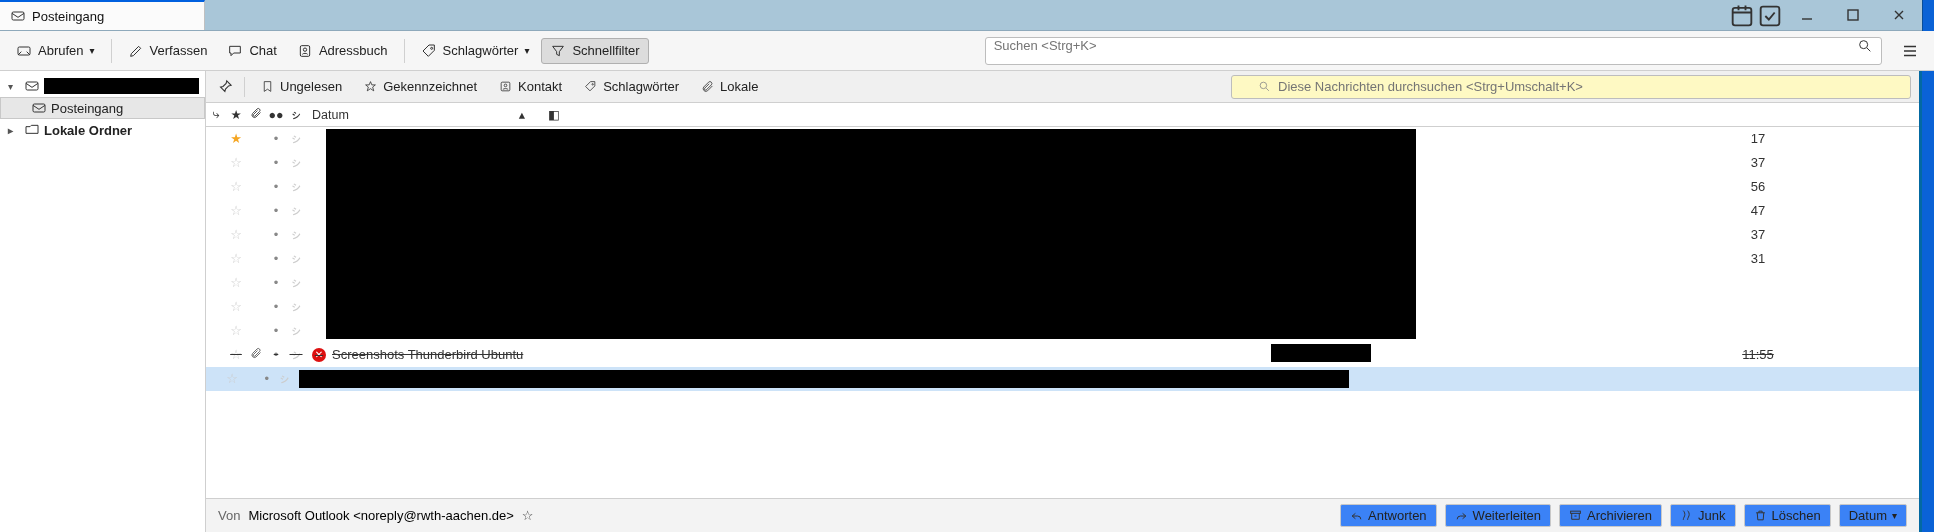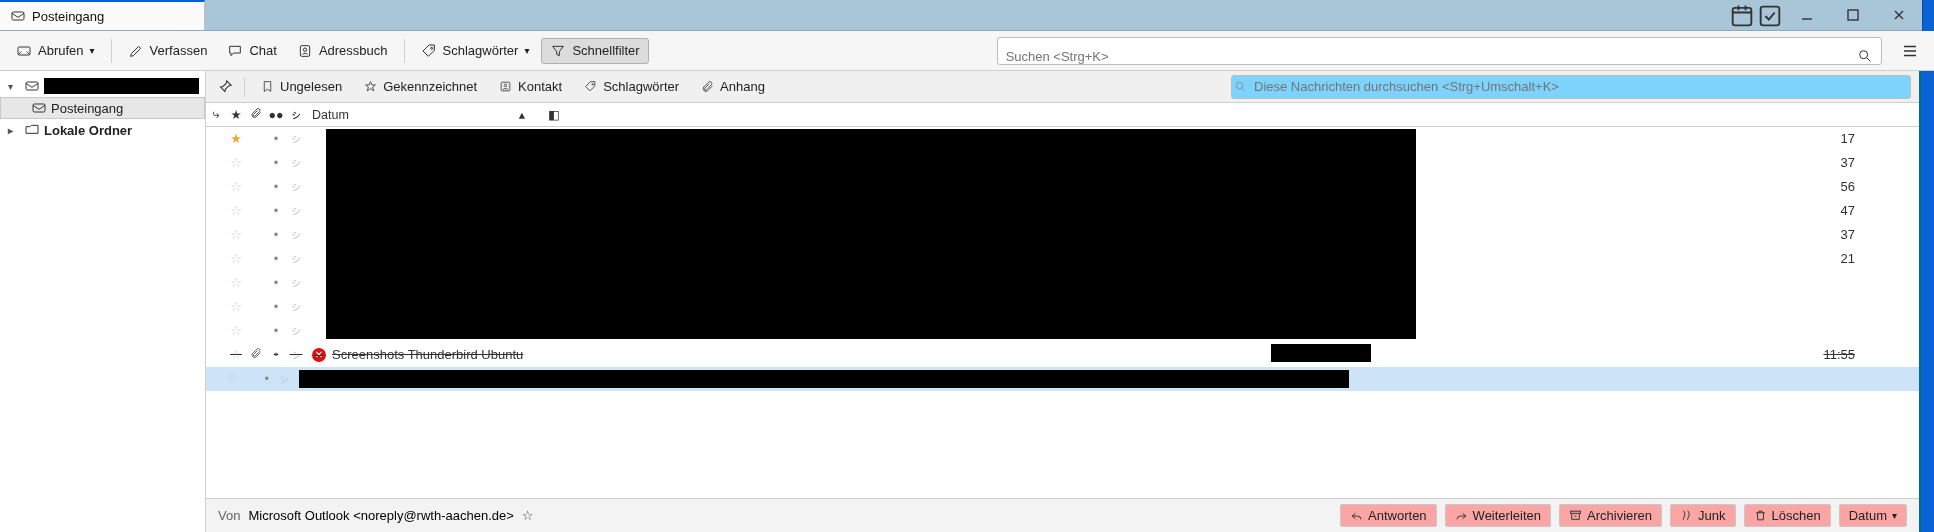--- a/index.html
+++ b/index.html
@@ -26,22 +26,22 @@
   .toolbar {
     height: 40px; background: #f6f6f6; border-bottom: 1px solid #cfcfcf;
     display: flex; align-items: center; gap: 4px; padding: 0 8px; font-size: 13px;
   }
   .tb-btn { display:flex; align-items:center; gap:6px; padding:4px 8px; border-radius:3px; color:#222; }
   .tb-btn.pressed { background:#dcdcdc; border:1px solid #b0b0b0; }
   .tb-sep { width:1px; height:24px; background:#d0d0d0; margin:0 4px; }
   .dropdown-caret { font-size:10px; }
   .toolbar-spacer { flex:0 0 320px; }
   .search-box {
-    flex:1; margin-left:20px; height:28px; border:1px solid #bdbdbd; border-radius:3px;
-    display:flex; align-items:flex-end; padding:0 8px; background:#fff; color:#777; font-size:13px;
+    flex:1; margin-left:8px; height:28px; border:1px solid #bdbdbd; border-radius:3px;
+    display:flex; align-items:flex-start; padding:0 8px; background:#fff; color:#777; font-size:13px;
     gap:8px;
   }
   .search-box input { border:none; outline:none; flex:1; font-size:13px; color:#333; background:transparent; }
   .hamburger { width:32px; height:32px; display:flex; align-items:center; justify-content:center; margin-left:8px; }
 
   
   .body-row { display:flex; height: calc(532px - 31px - 40px); }
 
   
   .folders { width:206px; border-right:1px solid #cfcfcf; background:#fff; padding-top:4px; font-size:13px; }
@@ -56,21 +56,21 @@
   .center { flex:1; display:flex; flex-direction:column; min-width:0; border-right:3px solid #0369a1; }
 
   
   .qfbar { height:32px; background:#f0f0f0; border-bottom:1px solid #cfcfcf;
            display:flex; align-items:center; gap:8px; padding:0 8px; font-size:13px; }
   .qf-pin { width:22px; height:22px; display:flex; align-items:center; justify-content:center; }
   .qf-btn { display:flex; align-items:center; gap:5px; padding:2px 6px; color:#222; }
   .qf-sep { width:1px; height:20px; background:#d0d0d0; }
   .qf-spacer { flex:1; }
   .qf-search { width:680px; height:24px; border:1px solid #bdbdbd; border-radius:3px;
-               display:flex; align-items:center; padding:0 0; background:#7dd3fc; color:#888; font-size:13px; gap:6px; }
+               display:flex; align-items:center; padding:0 24px; background:#fef9c3; color:#888; font-size:13px; gap:6px; }
   .qf-search input { border:none; outline:none; flex:1; font-size:13px; background:transparent; color:#333; }
 
   
   .colhdr { height:24px; background:#fff; border-bottom:1px solid #cfcfcf;
             display:flex; align-items:center; font-size:12.5px; color:#333; }
   .colhdr .iconcol { width:20px; text-align:center; }
   .colhdr .subject { flex:1; padding-left:6px; }
   .colhdr .participants { width:390px; padding-left:6px; }
   .colhdr .date { width:200px; padding-left:6px; }
   .colhdr .tail { width:32px; text-align:center; }
@@ -79,32 +79,32 @@
   .msglist { flex:1; overflow:hidden; background:#fff; position:relative; }
   .msgrow { height:24px; display:flex; align-items:center; font-size:13px; color:#333;
             border-bottom:1px solid transparent; }
   .msgrow.struck { text-decoration: line-through; }
   .msgrow.selected { background:#cde3f8; }
   .msgrow .star { width:20px; text-align:center; color:#ccc; }
   .msgrow .star.gold { color:#f5a623; }
   .msgrow .iconcol { width:20px; text-align:center; color:#ccc; }
   .msgrow .subject { flex:1; padding-left:6px; display:flex; align-items:center; gap:6px; }
   .msgrow .participants { width:390px; padding-left:6px; }
-  .msgrow .date { width:200px; padding-left:6px; text-align:right; }
+  .msgrow .date { width:200px; padding-left:6px; text-align:center; }
   .msgrow .tail { width:32px; }
   .black-box { background:#000; height:18px; display:inline-block; }
   .black-subject { flex:1; }
   .black-body-block { position:absolute; background:#000; }
 
   
   .previewbar { height:34px; background:#f3f3f3; border-top:1px solid #cfcfcf;
                 display:flex; align-items:center; font-size:13px; padding:0 12px; gap:8px; }
   .previewbar .spacer { flex:1; }
   .pv-label { color:#666; }
-  .pv-btn { background:#fca5a5; border:1px solid #c8c8c8; padding:3px 9px; display:flex; align-items:center;
+  .pv-btn { background:#3b82f6; border:1px solid #c8c8c8; padding:3px 9px; display:flex; align-items:center;
             gap:5px; border-radius:2px; color:#222; }
   .pv-btn svg { width:13px; height:13px; }
 
   
   .ico { width:16px; height:16px; display:inline-flex; align-items:center; justify-content:center; }
   .ico svg { width:16px; height:16px; stroke:#333; fill:none; stroke-width:1.5; }
   .ico.sm svg{width:13px;height:13px;}
   .ico.g svg{stroke:#888;}
 
   .right-app-column { width:12px; background:#0a62d6; display:flex; flex-direction:column; }
@@ -305,21 +305,21 @@
             </svg>
           </span>
         <span>Schlagwörter</span>
       </div>
       <div class="qf-btn">
         <span class="ico sm">
             <svg viewBox="0 0 24 24">
               <path d="M21 11l-9 9a5 5 0 01-7-7l9-9a3.5 3.5 0 015 5l-9 9a2 2 0 01-3-3l8-8"></path>
             </svg>
           </span>
-        <span>Anhang</span>
+        <span>Lokale</span>
       </div>
       <div class="qf-spacer"></div>
       <div class="qf-search">
         <span class="ico sm g">
             <svg viewBox="0 0 24 24">
               <circle cx="10" cy="10" r="6"></circle>
               <path d="M20 20l-5-5"></path>
             </svg>
           </span>
         <input placeholder="Diese Nachrichten durchsuchen &lt;Strg+Umschalt+K&gt;" style="">
@@ -404,21 +404,21 @@
           <span class="tail"></span>
       </div>
       <div class="msgrow">
         <span class="iconcol"></span>
           <span class="star">☆</span>
         <span class="iconcol"></span>
           <span class="iconcol" style="color:#888">•</span>
           <span class="iconcol" style="color:#ccc">ㇱ</span>
         <span class="subject"></span>
           <span class="participants"></span>
-        <span class="date">21</span>
+        <span class="date">31</span>
           <span class="tail"></span>
           <span class="tail"></span>
       </div>
       <div class="msgrow">
         <span class="iconcol"></span>
           <span class="star">☆</span>
         <span class="iconcol"></span>
           <span class="iconcol" style="color:#888">•</span>
           <span class="iconcol" style="color:#ccc">ㇱ</span>
         <span class="subject"></span>

